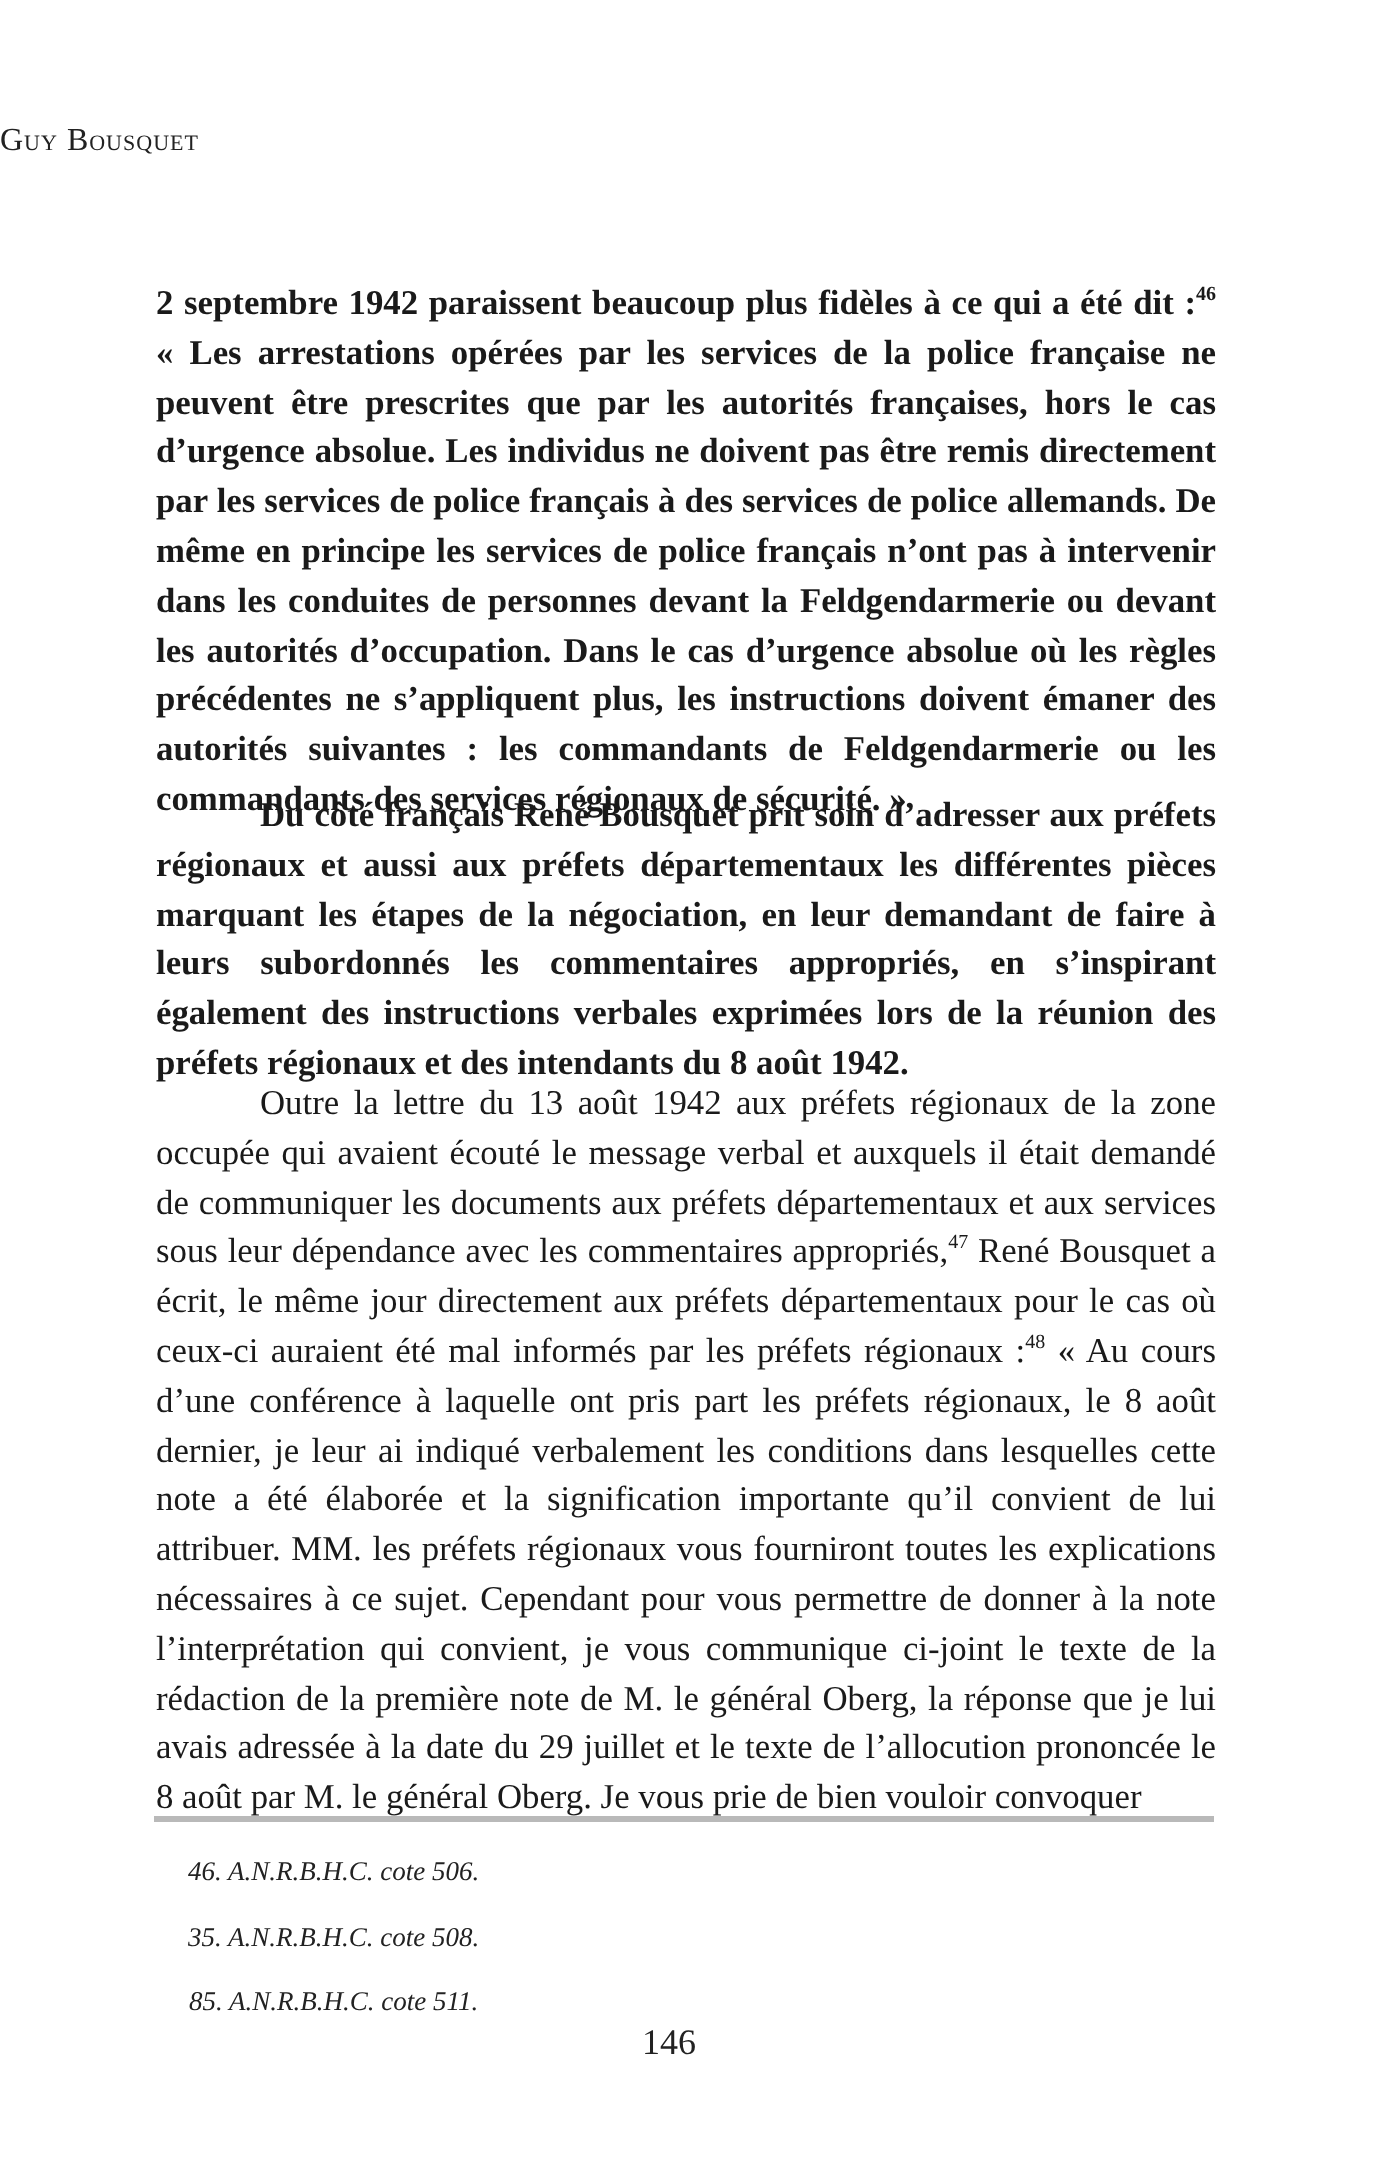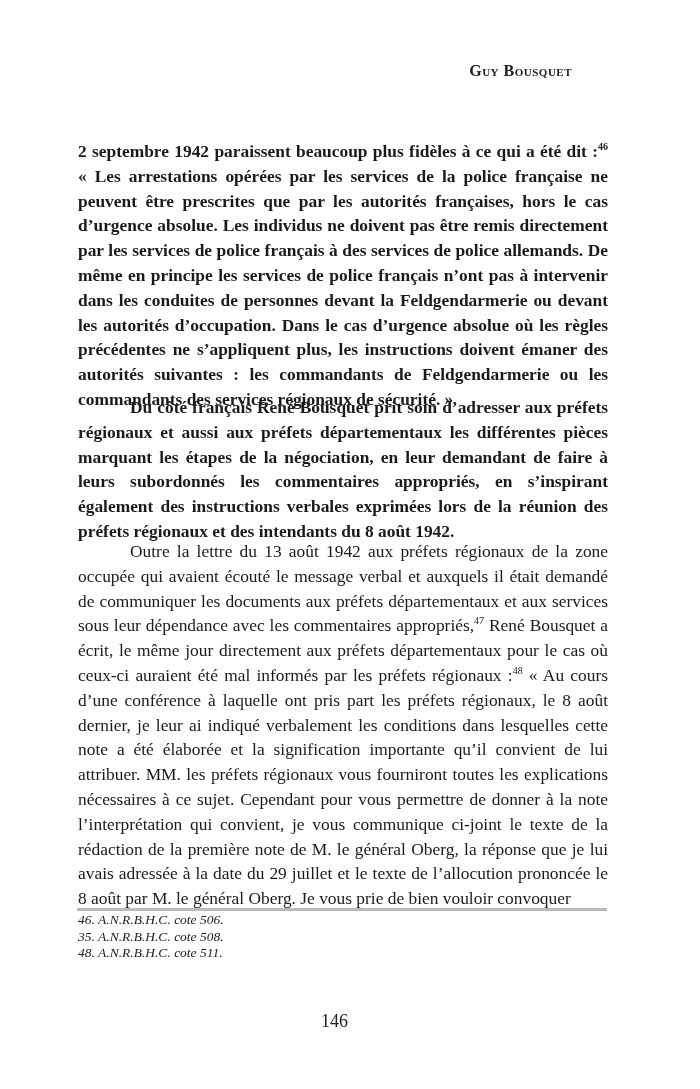--- a/index.html
+++ b/index.html
@@ -1,30 +1,30 @@
 <!DOCTYPE html>
 <html><head>
 <meta charset="utf-8">
 <style>
   html, body { margin: 0; padding: 0; background: #ffffff; }
   body { width: 700px; height: 1089px; position: relative; overflow: hidden;
          font-family: "Liberation Serif", "DejaVu Serif", serif; color: #1a1a1a; }
-  .running-head { position: absolute; top: 62px; left: 0; width: 572px; text-align: right;
-         font-size: 16px; font-variant: small-caps; letter-spacing: 0.5px; color: #222; font-weight: bold; }
+  .running-head { position: absolute; top: 62px; left: 0; width: 572px; text-align: left;
+         font-size: 16px; font-variant: small-caps; letter-spacing: 0.5px; color: #222; }
   .body-text { position: absolute; left: 78px; width: 530px; font-size: 17.4px; line-height: 24.8px;
          text-align: justify; }
   .body-text p { margin: 0; }
   .p1 { top: 139px; font-weight: bold; }
   .p2 { top: 395px; font-weight: bold; }
   .p3 { top: 539px; }
   .indent { text-indent: 52px; }
   sup { font-size: 10px; line-height: 0; vertical-align: 7px; }
   .rule { position: absolute; top: 908px; left: 77px; width: 530px; height: 3px; background: #b9b9b9; }
   .footnotes { position: absolute; top: 912px; left: 78px; font-size: 13.5px; line-height: 16.5px; font-style: italic; color: #222; }
-  .footnotes div { margin: 0; }
+  .footnotes div { margin: 16px; text-align: center; }
   .page-number { position: absolute; top: 1011px; left: 0; width: 669px; text-align: center; font-size: 18px; color: #222; }
 </style>
 </head>
 <body>
 
 <div class="running-head">Guy Bousquet</div>
 
 <div class="body-text p1">
   <p><span>2 septembre 1942 paraissent beaucoup plus fidèles à ce qui a été dit :</span><sup>46</sup><span> « Les arrestations opérées par les services de la police française ne peuvent être prescrites que par les autorités françaises, hors le cas d’urgence absolue. Les individus ne doivent pas être remis directement par les services de police français à des services de police allemands. De même en principe les services de police français n’ont pas à intervenir dans les conduites de personnes devant la Feldgendarmerie ou devant les autorités d’occupation. Dans le cas d’urgence absolue où les règles précédentes ne s’appliquent plus, les instructions doivent émaner des autorités suivantes : les commandants de Feldgendarmerie ou les commandants des services régionaux de sécurité. »</span></p>
 </div>
@@ -35,16 +35,16 @@
 
 <div class="body-text p3">
   <p class="indent"><span>Outre la lettre du 13 août 1942 aux préfets régionaux de la zone occupée qui avaient écouté le message verbal et auxquels il était demandé de communiquer les documents aux préfets départementaux et aux services sous leur dépendance avec les commentaires appropriés,</span><sup>47</sup><span> René Bousquet a écrit, le même jour directement aux préfets départementaux pour le cas où ceux-ci auraient été mal informés par les préfets régionaux :</span><sup>48</sup><span> « Au cours d’une conférence à laquelle ont pris part les préfets régionaux, le 8 août dernier, je leur ai indiqué verbalement les conditions dans lesquelles cette note a été élaborée et la signification importante qu’il convient de lui attribuer. MM. les préfets régionaux vous fourniront toutes les explications nécessaires à ce sujet. Cependant pour vous permettre de donner à la note l’interprétation qui convient, je vous communique ci-joint le texte de la rédaction de la première note de M. le général Oberg, la réponse que je lui avais adressée à la date du 29 juillet et le texte de l’allocution prononcée le 8 août par M. le général Oberg. Je vous prie de bien vouloir convoquer</span></p>
 </div>
 
 <div class="rule"></div>
 
 <div class="footnotes">
   <div>46. A.N.R.B.H.C. cote 506.</div>
   <div>35. A.N.R.B.H.C. cote 508.</div>
-  <div>48. A.N.R.B.H.C. cote 511.</div>
+  <div>85. A.N.R.B.H.C. cote 511.</div>
 </div>
 
 <div class="page-number">146</div>
 
 </body></html>

